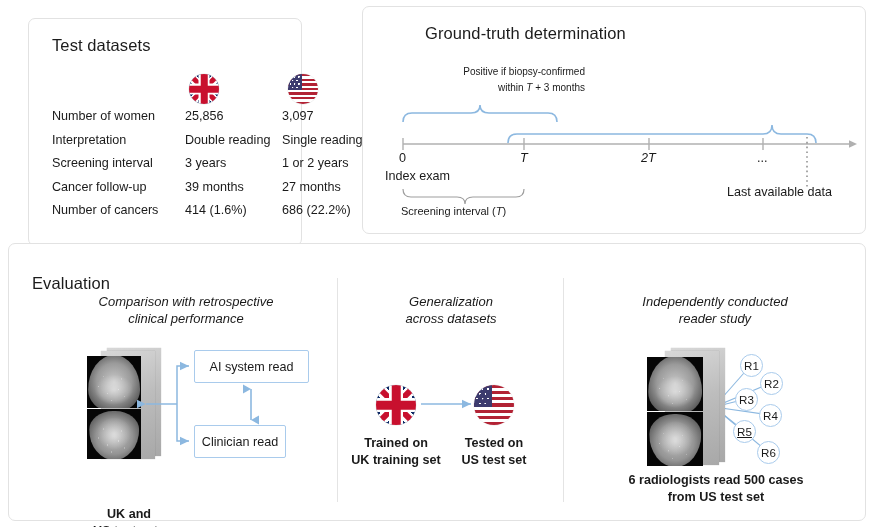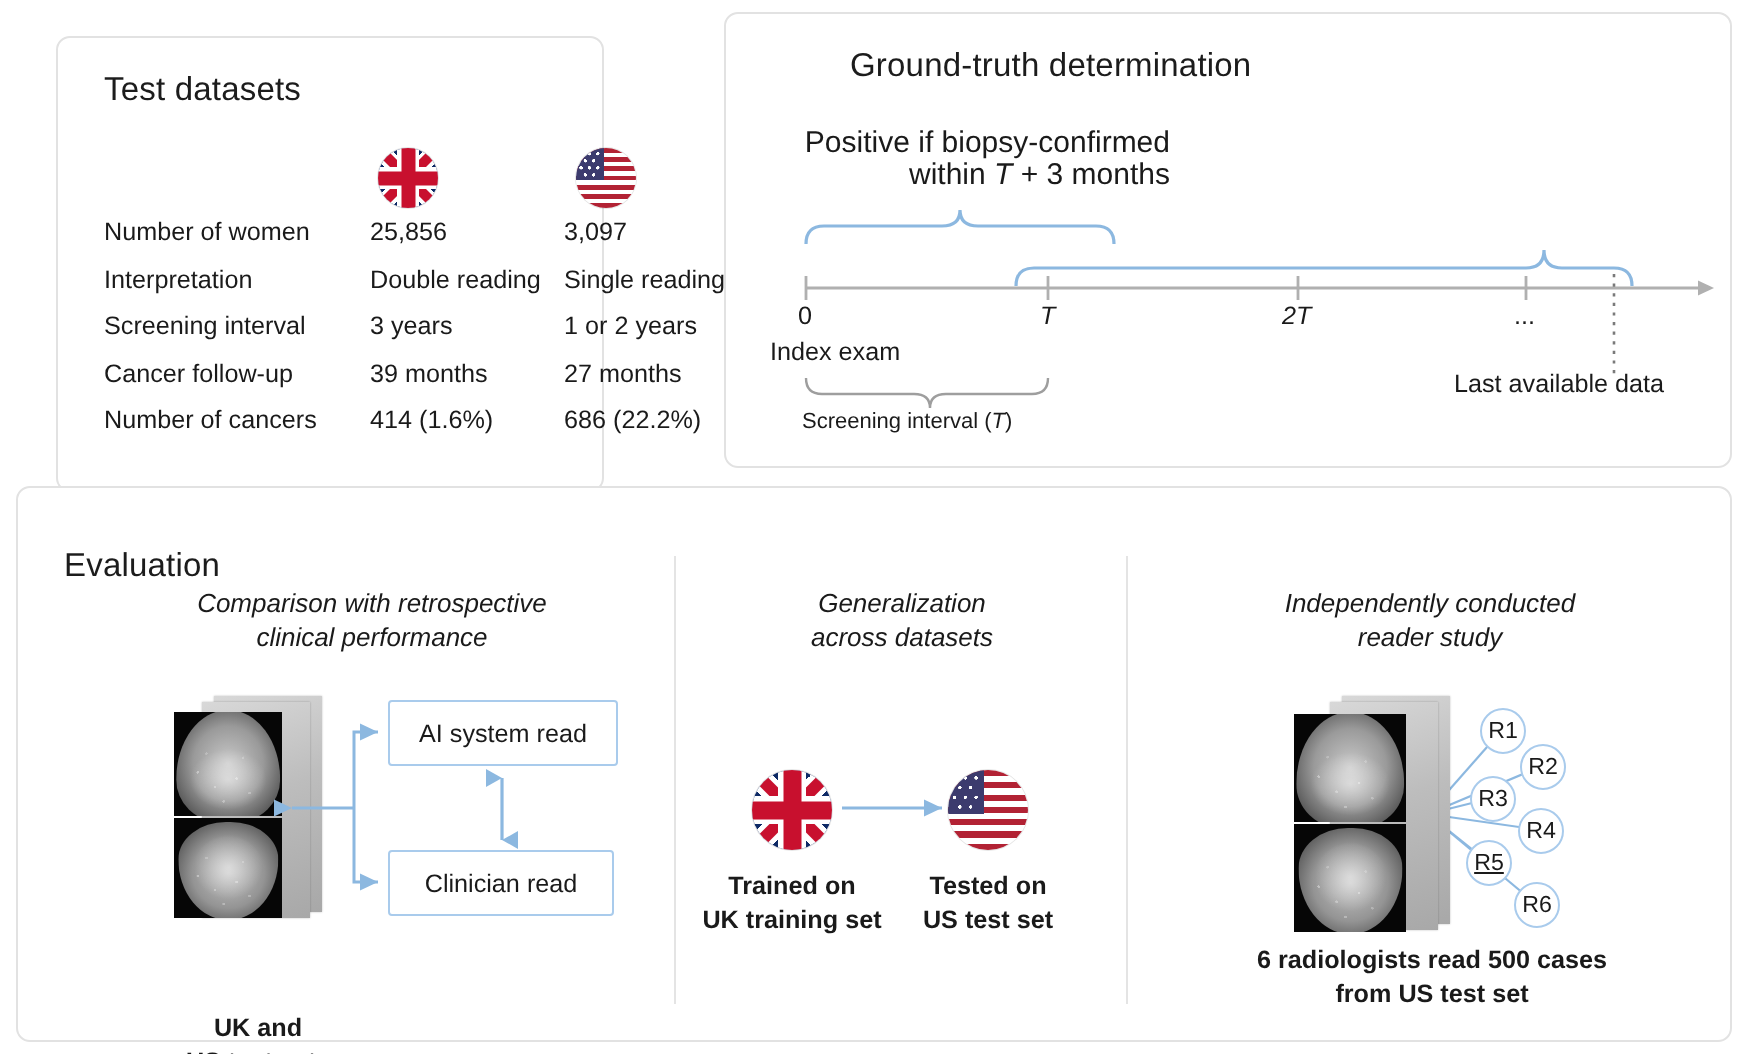--- a/index.html
+++ b/index.html
@@ -93,21 +93,21 @@
 
   .ds-table { position: absolute; left: 23px; top: 90px; font-size: 12.6px; }
   .ds-row { position: relative; height: 23.5px; }
   .ds-c0 { position: absolute; left: 0;     top: 0; white-space: nowrap; }
   .ds-c1 { position: absolute; left: 133px; top: 0; white-space: nowrap; }
   .ds-c2 { position: absolute; left: 230px; top: 0; white-space: nowrap; }
 
   
   .gt-note {
     position: absolute;
-    font-size: 15px;
+    font-size: 10px;
     line-height: 16px;
     color: #1a1a1a;
   }
   .ital { font-style: italic; }
 
   
   .col-title {
     position: absolute;
     font-size: 13px;
     line-height: 16.5px;
@@ -306,21 +306,21 @@
       <div class="mm-breast-cc"></div>
         <div class="mm-speck"></div>
     </div>
     <div class="mm-img" style="left:0px;  top:61px; width:54px; height:50px;">
       <div class="mm-breast-mlo"></div>
         <div class="mm-speck"></div>
     </div>
   </div>
 
   <div class="readbox" style="left:185px; top:106px; width:115px; height:33px;">AI system read</div>
-  <div class="readbox" style="left:185px; top:181px; width:113px; height:33px;">Clinician read</div>
+  <div class="readbox" style="left:185px; top:181px; width:92px; height:33px;">Clinician read</div>
 
   <svg class="svg-layer" width="858" height="278" viewBox="0 0 858 278">
     <defs>
       <marker id="arrR" markerWidth="7" markerHeight="7" refX="6" refY="3.2" orient="auto">
         <path d="M0,0.4 L6,3.2 L0,6 Z" fill="#8cb8e0"></path>
       </marker>
       <marker id="arrU" markerWidth="7" markerHeight="7" refX="3.2" refY="1" orient="auto">
         <path d="M0.4,6 L3.2,1 L6,6 Z" fill="#8cb8e0"></path>
       </marker>
       <marker id="arrD" markerWidth="7" markerHeight="7" refX="3.2" refY="6" orient="auto">

